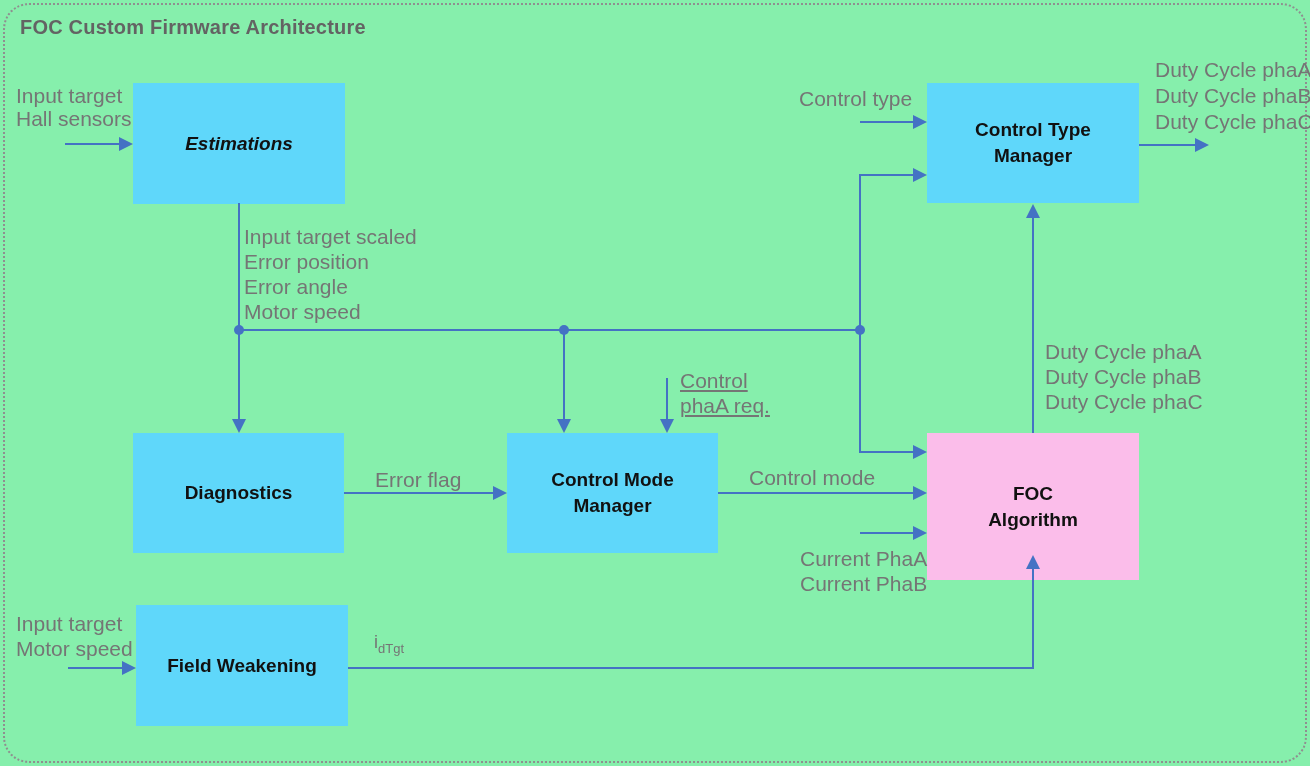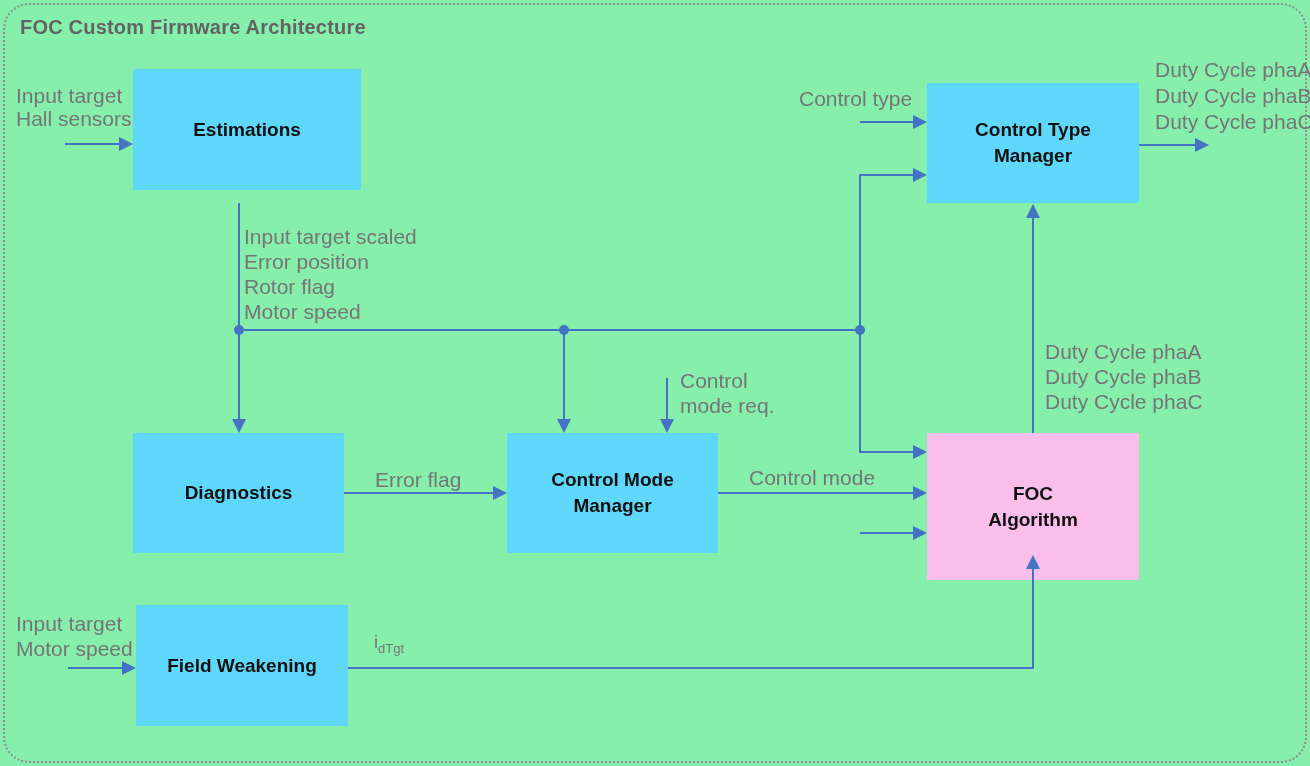--- a/index.html
+++ b/index.html
@@ -33,21 +33,21 @@
   sub{font-size:13px;}
 </style>
 </head>
 <body>
 
 <div class="canvas">
   <div class="frame"></div>
 
   <div class="title">FOC Custom Firmware Architecture</div>
 
-  <div class="block" style="left:133px;top:69px;width:228px;height:121px;">
+  <div class="block" style="left:133px;top:83px;width:212px;height:121px;font-style:italic;">
     <span>Estimations</span>
   </div>
 
   <div class="block" style="left:136px;top:605px;width:212px;height:121px;">
     <span>Field Weakening</span>
   </div>
 
   <div class="block" style="left:133px;top:433px;width:211px;height:120px;">
     <span>Diagnostics</span>
   </div>
@@ -119,41 +119,45 @@
   <div class="dot" style="left:855px;top:325px;"></div>
 
   <div class="glabel" style="left:16px;top:84px;line-height:23px;">
     <span class="row">Input target</span>
     <span class="row">Hall sensors</span>
   </div>
 
   <div class="glabel" style="left:244px;top:224px;line-height:25px;">
     <span class="row">Input target scaled</span>
     <span class="row">Error position</span>
-    <span class="row">Rotor flag</span>
+    <span class="row">Error angle</span>
     <span class="row">Motor speed</span>
   </div>
 
   <div class="glabel" style="left:799px;top:87px;">Control type</div>
 
   <div class="glabel" style="left:1155px;top:57px;line-height:26px;">
     <span class="row">Duty Cycle phaA</span>
     <span class="row">Duty Cycle phaB</span>
     <span class="row">Duty Cycle phaC</span>
   </div>
 
-  <div class="glabel" style="left:680px;top:368px;line-height:25px;">
+  <div class="glabel" style="left:680px;top:368px;line-height:25px;text-decoration:underline;">
     <span class="row">Control</span>
-    <span class="row">mode req.</span>
+    <span class="row">phaA req.</span>
   </div>
 
   <div class="glabel" style="left:375px;top:468px;">Error flag</div>
 
   <div class="glabel" style="left:749px;top:466px;">Control mode</div>
 
+  <div class="glabel" style="left:800px;top:546px;line-height:25px;">
+    <span class="row">Current PhaA</span>
+    <span class="row">Current PhaB</span>
+  </div>
 
   <div class="glabel" style="left:1045px;top:339px;line-height:25px;">
     <span class="row">Duty Cycle phaA</span>
     <span class="row">Duty Cycle phaB</span>
     <span class="row">Duty Cycle phaC</span>
   </div>
 
   <div class="glabel" style="left:16px;top:611px;line-height:25px;">
     <span class="row">Input target</span>
     <span class="row">Motor speed</span>

